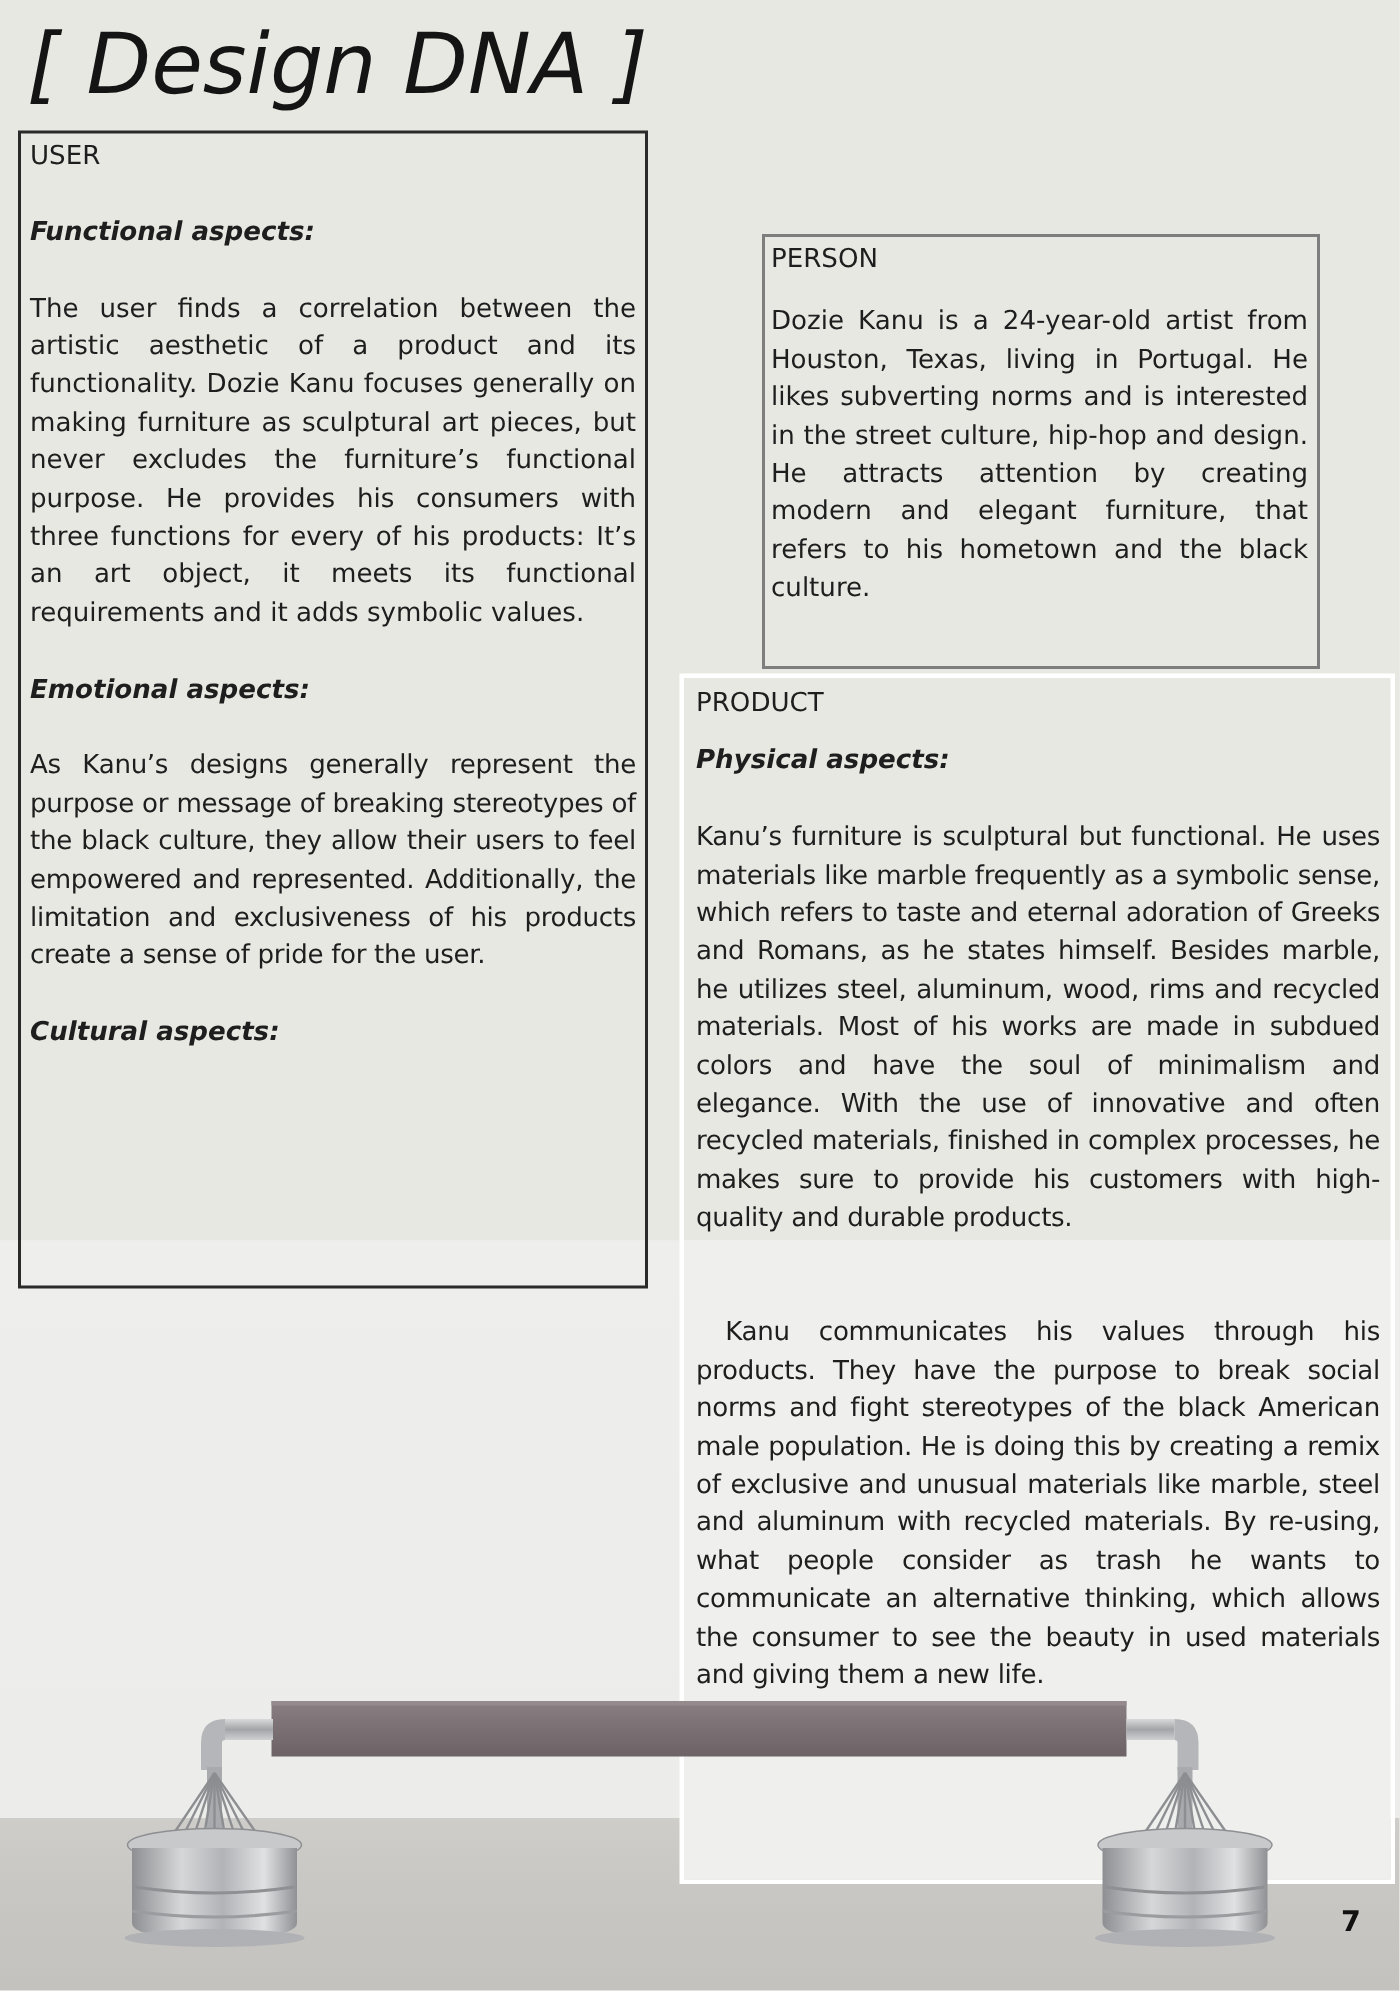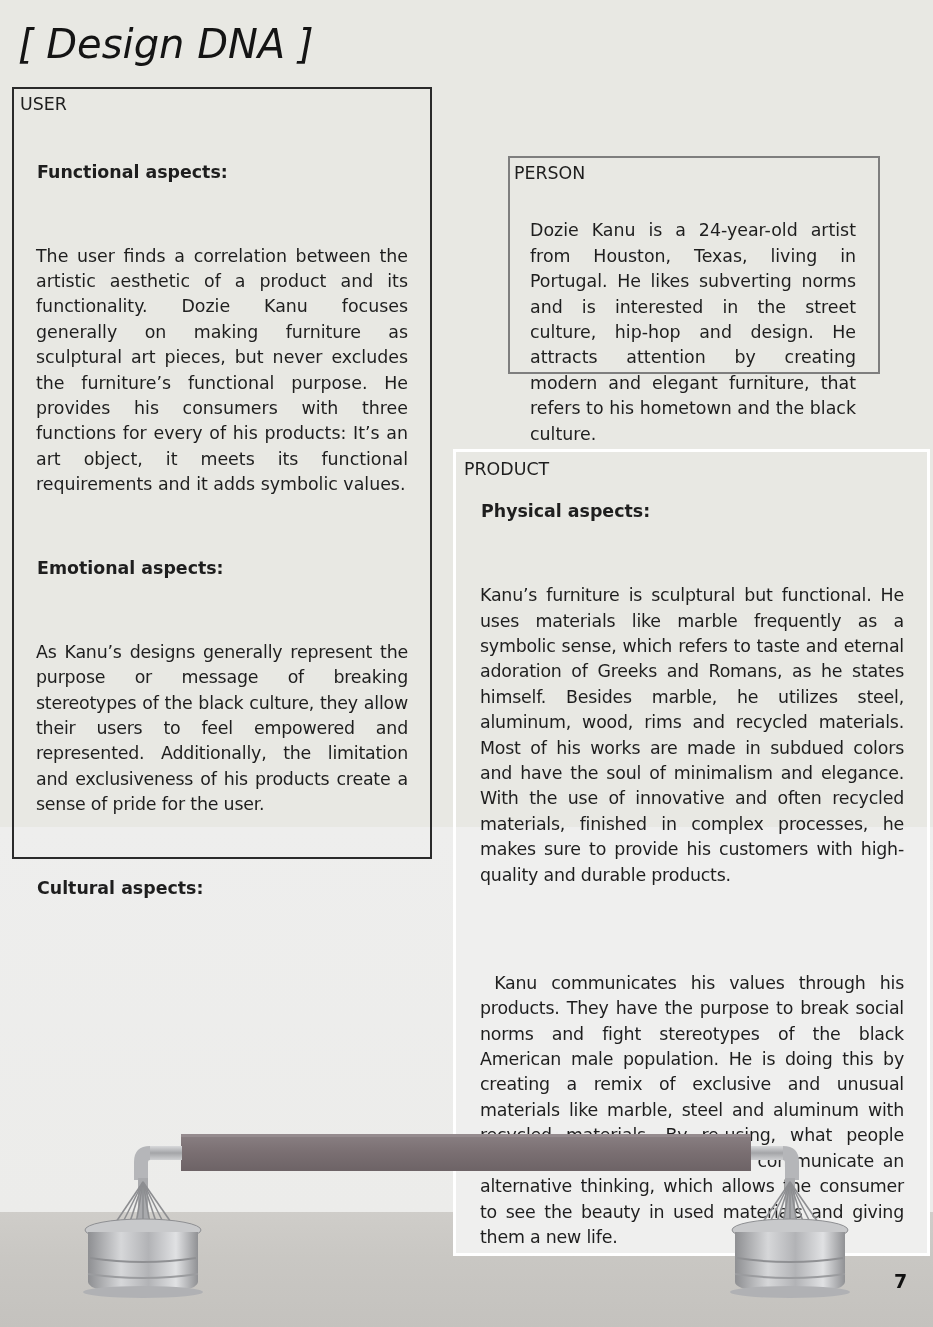--- a/index.html
+++ b/index.html
@@ -9,29 +9,29 @@
       color: #1e1e1e;
       background: #efefee;
     }
     .bg-top { position: absolute; left: 0; top: 0; width: 933px; height: 827px; background: #e8e8e3; }
     .bg-wall { position: absolute; left: 0; top: 827px; width: 933px; height: 385px; background: linear-gradient(#eeeeed, #ececea); }
     .bg-floor { position: absolute; left: 0; top: 1212px; width: 933px; height: 115px;
       background: linear-gradient(#cfcdc9, #c9c7c3 40%, #c4c2be); }
     .title {
       position: absolute; left: 18px; top: 14px;
       font-family: "DejaVu Sans", sans-serif; font-style: italic; font-weight: 400;
-      font-size: 40px; letter-spacing: 0px; color: #141414; margin: 0; line-height: 60px;
+      font-size: 56px; letter-spacing: 0px; color: #141414; margin: 0; line-height: 60px;
     }
     .box { position: absolute; box-sizing: border-box; font-size: 17.4px; line-height: 25.4px; }
-    .box p { margin: 16px; text-align: justify; }
+    .box p { margin: 0; text-align: justify; }
     .box .label { text-transform: none; margin: 0; }
-    .box .heading { font-weight: bold; margin: 17px; }
+    .box .heading { font-style: italic; font-weight: bold; margin: 0; }
     .box .gap { height: 25.4px; }
     .user { left: 12px; top: 87px; width: 420px; height: 772px; border: 2px solid #2a2a2a; padding: 3px 6px 0 6px; }
-    .person { left: 508px; top: 156px; width: 372px; height: 218px; border: 2px solid #7e7e7e; padding: 3px 6px 0 4px; }
+    .person { left: 508px; top: 156px; width: 372px; height: 290px; border: 2px solid #7e7e7e; padding: 3px 6px 0 4px; }
     .product { left: 453px; top: 449px; width: 477px; height: 807px; border: 3px solid #ffffff; padding: 5px 7px 0 8px;
       background: linear-gradient(#e8e8e3 0 375px, #efefee 375px); }
     .tight { letter-spacing: -0.2px; }
     .page-number { position: absolute; left: 894px; top: 1270px; font-weight: bold; font-size: 19px; color: #111; }
     .bench { position: absolute; left: 0; top: 1120px; width: 933px; height: 207px; }
   </style>
 </head>
 <body>
 
 <div class="bg-top"></div>

